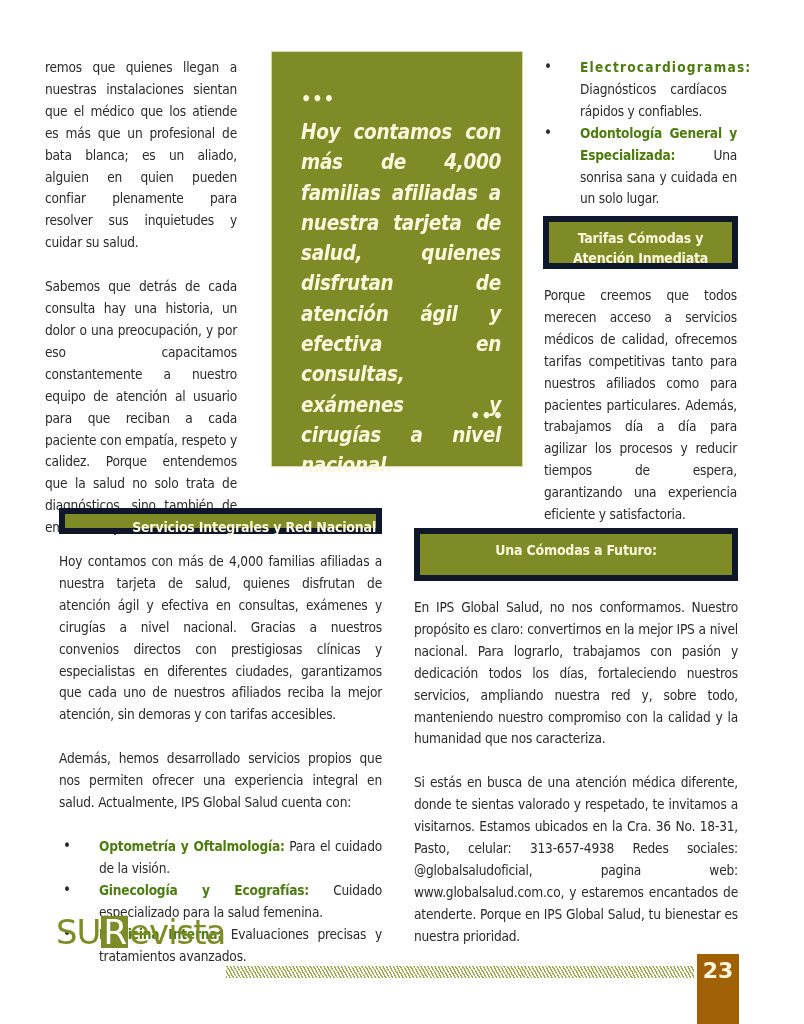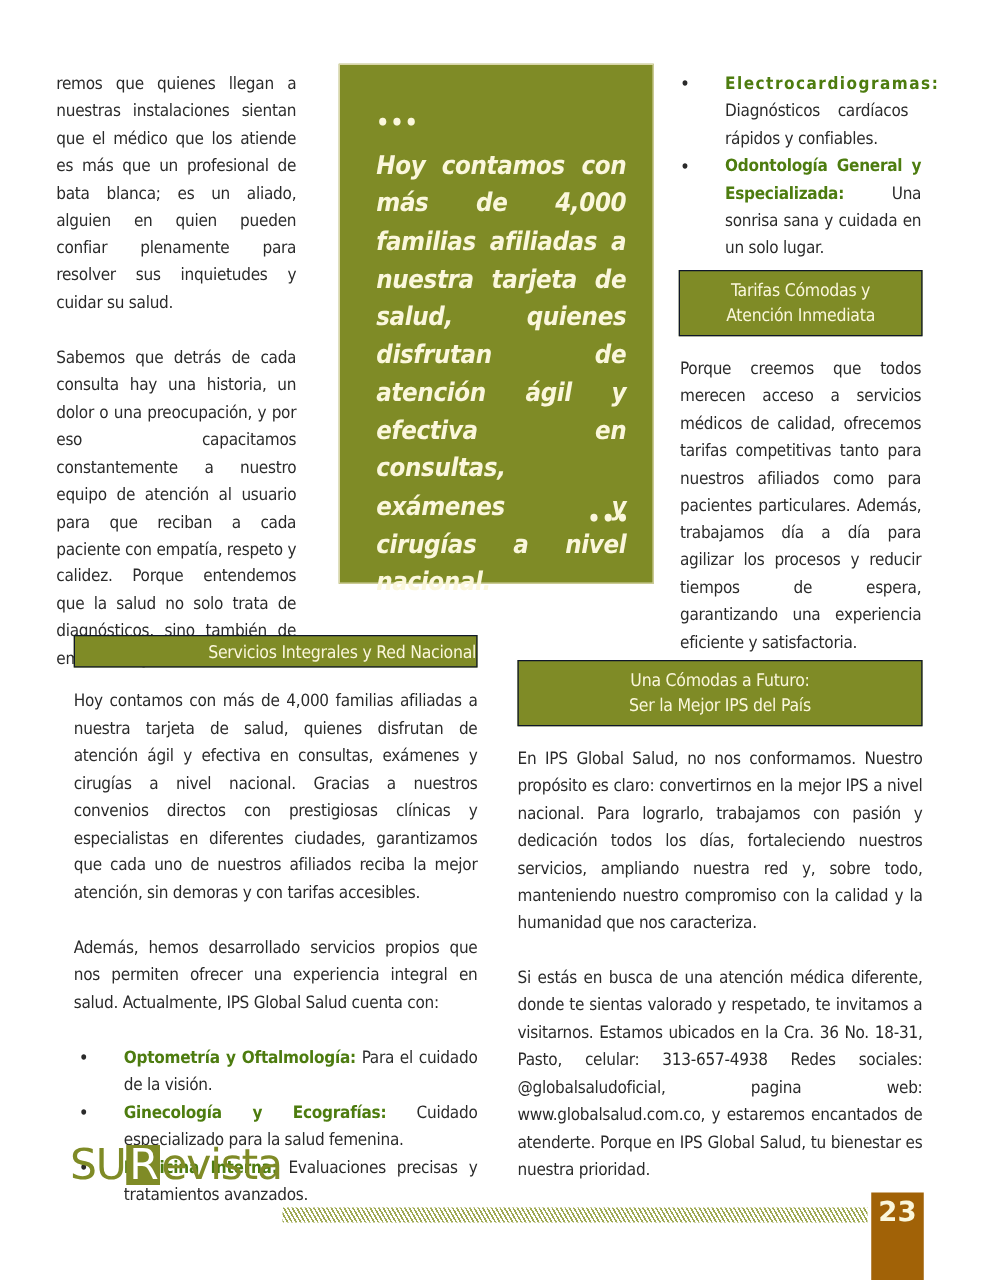--- a/index.html
+++ b/index.html
@@ -5,23 +5,23 @@
   html, body { margin: 0; padding: 0; }
   body {
     width: 804px; height: 1024px; background: #ffffff; position: relative; overflow: hidden;
     font-family: "DejaVu Sans Condensed", "DejaVu Sans", sans-serif;
     color: #2a2a2a;
   }
   .col { position: absolute; font-size: 13.6px; line-height: 21.9px; letter-spacing: -0.2px; }
   .col p { margin: 0; text-align: justify; }
   .col p + p { margin-top: 22px; }
   .green-head {
-    background: #7f8b26; color: #fbf7dc; font-weight: normal; text-align: center;
+    background: #7f8b26; color: #fbf7dc; font-weight: bold; text-align: center;
     font-size: 14px; line-height: 20px; letter-spacing: -0.2px;
-    border: 1px solid #0f172a;
+    border: 6px solid #0f172a;
     box-sizing: border-box;
   }
   ul.bl { margin: 0; padding: 0; list-style: none; }
   ul.bl li { position: relative; padding-left: 40px; text-align: justify; }
   ul.bl li::before { content: "•"; position: absolute; left: 4px; top: 0; font-size: 15px; }
   ul.bl li b { font-weight: bold; color: #4d7c0f; }
   #quote-box {
     position: absolute; left: 271px; top: 51px; width: 252px; height: 416px;
     background: #7f8b26; border: 1px solid #d9d6a8; box-sizing: border-box;
   }
@@ -88,21 +88,20 @@
   <p>Además, hemos desarrollado servicios propios que nos permiten ofrecer una experiencia integral en salud. Actualmente, IPS Global Salud cuenta con:</p>
   <ul class="bl" style="margin-top:22px;">
     <li><b>Optometría y Oftalmología:</b><span> Para el cuidado de la visión.</span></li>
     <li><b>Ginecología y Ecografías:</b><span> Cuidado especializado para la salud femenina.</span></li>
     <li><b>Medicina Interna:</b><span> Evaluaciones precisas y tratamientos avanzados.</span></li>
   </ul>
 </div>
 
 <div class="green-head" style="position:absolute; left:414px; top:528px; width:324px; height:53px; padding-top:6px;">
   <div>Una Cómodas a Futuro:</div>
-  <div>Ser la Mejor IPS del País</div>
 </div>
 
 <div class="col" style="left:414px; top:597px; width:324px;">
   <p>En IPS Global Salud, no nos conformamos. Nuestro propósito es claro: convertirnos en la mejor IPS a nivel nacional. Para lograrlo, trabajamos con pasión y dedicación todos los días, fortaleciendo nuestros servicios, ampliando nuestra red y, sobre todo, manteniendo nuestro compromiso con la calidad y la humanidad que nos caracteriza.</p>
   <p>Si estás en busca de una atención médica diferente, donde te sientas valorado y respetado, te invitamos a visitarnos. Estamos ubicados en la Cra. 36 No. 18-31, Pasto, celular: 313-657-4938 Redes sociales: @globalsaludoficial, pagina web: www.globalsalud.com.co, y estaremos encantados de atenderte. Porque en IPS Global Salud, tu bienestar es nuestra prioridad.</p>
 </div>
 
 <div id="logo">
   <span>SU</span><span class="r">R</span><span>evista</span>
 </div>

